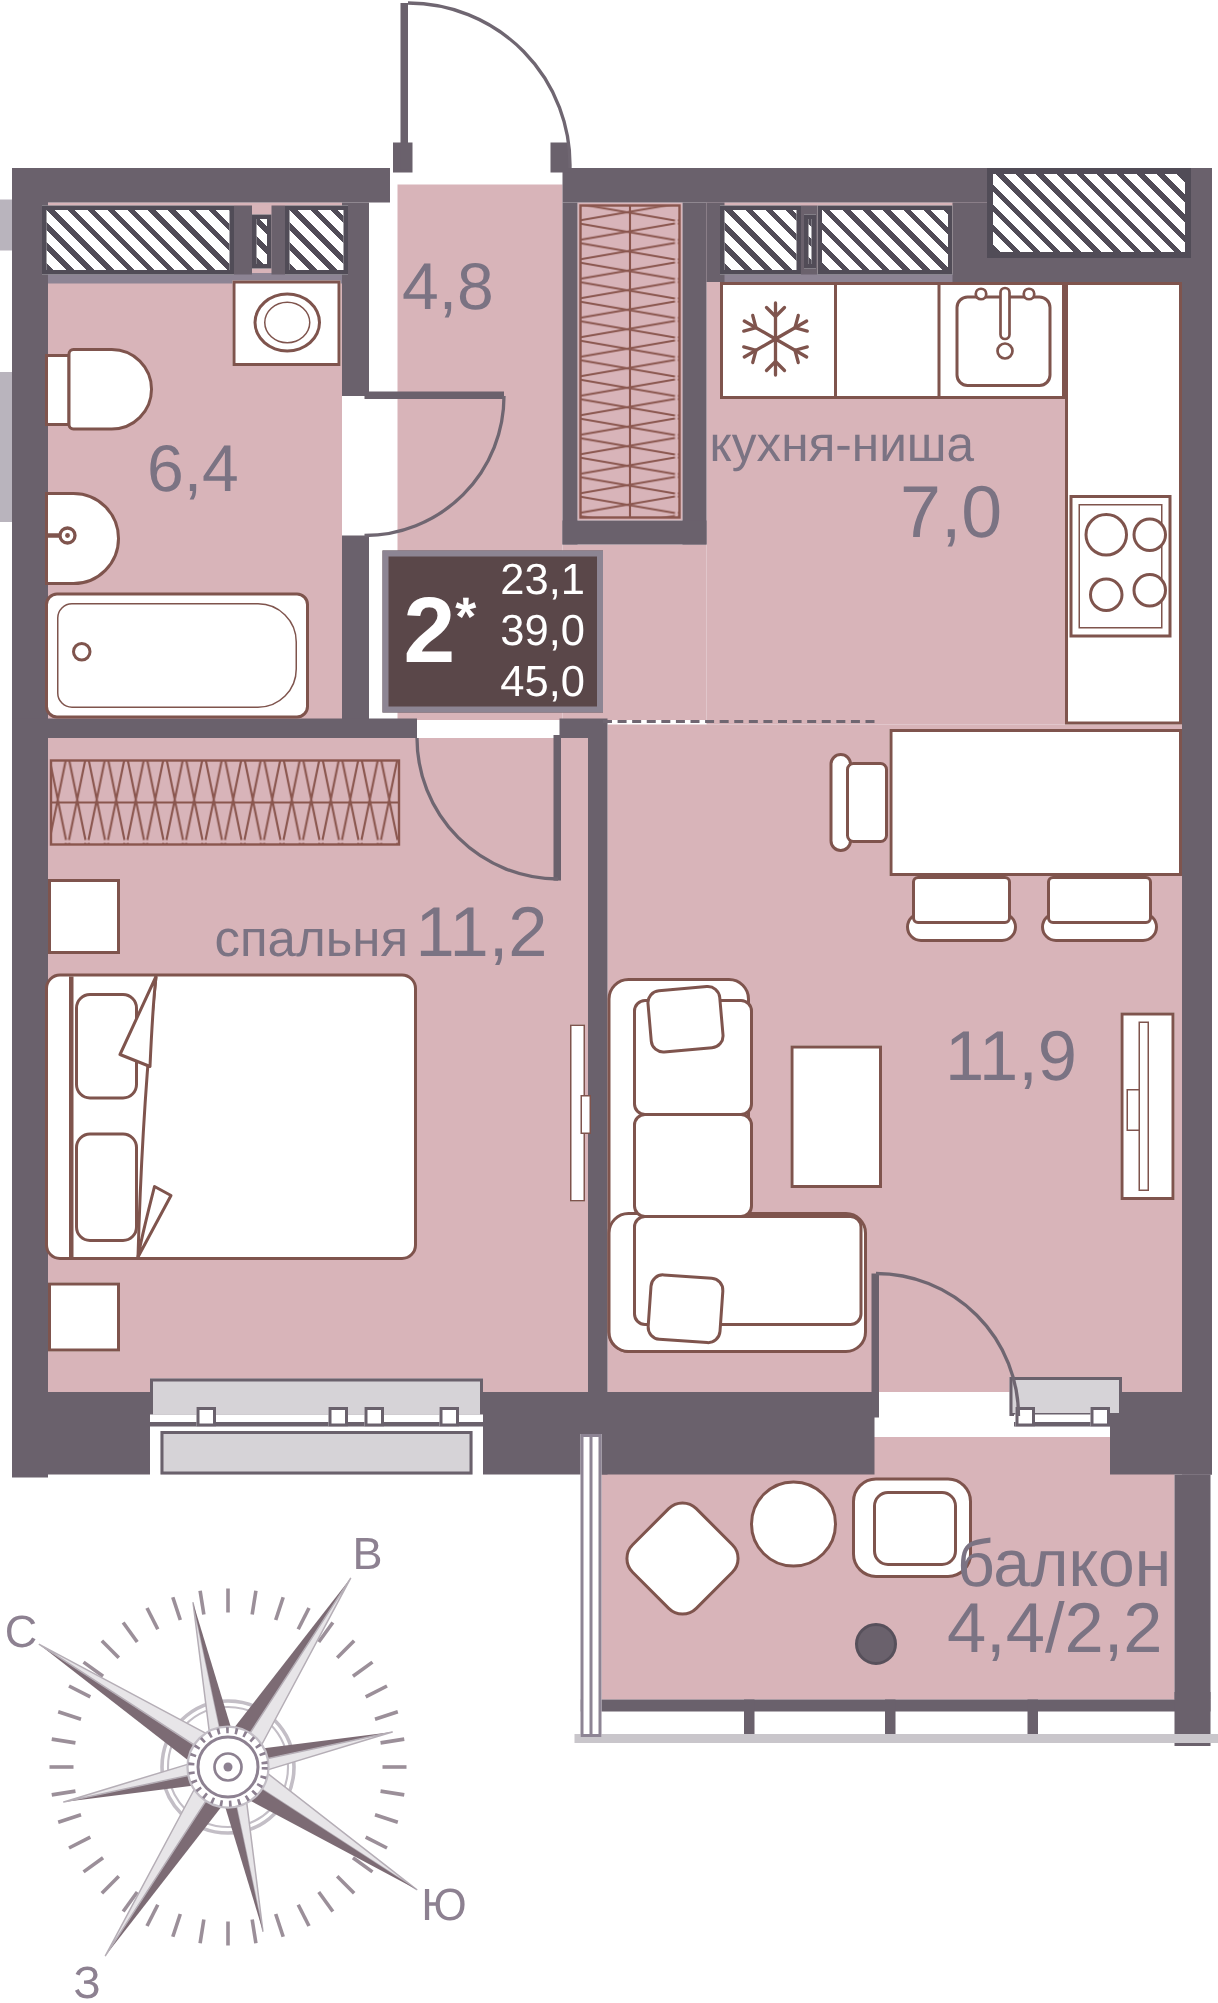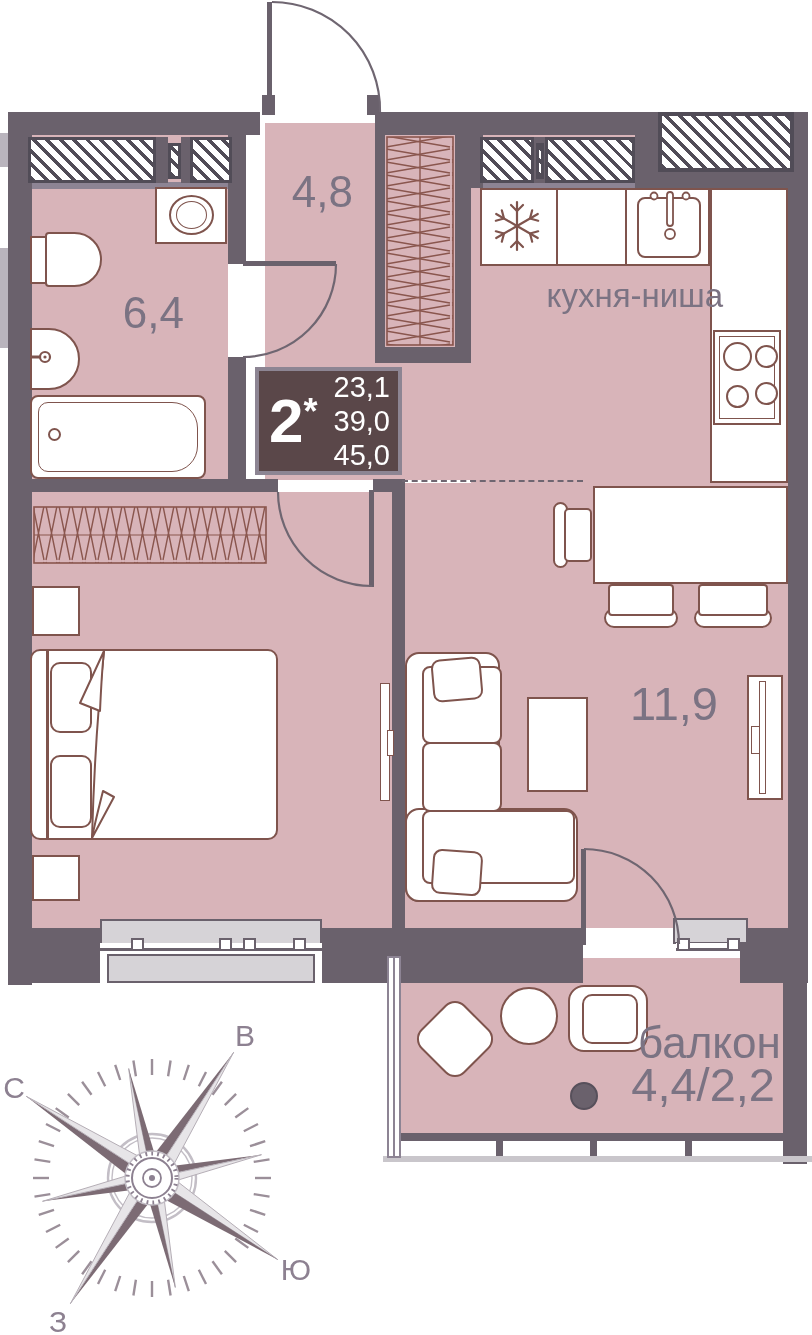--- a/index.html
+++ b/index.html
@@ -17,21 +17,21 @@
   .tab{position:absolute;background:#b9b4bd;}
   .sill{position:absolute;background:var(--sill);border:2px solid var(--wall);box-sizing:border-box;}
   .hatch{position:absolute;background-color:#fff;
          background-image:repeating-linear-gradient(45deg,var(--hatch) 0 3.5px,transparent 3.5px 9.5px);
          border:3px solid var(--hatch);box-sizing:border-box;}
   .f{position:absolute;background:#fff;border:2.5px solid var(--furn);box-sizing:border-box;}
   .f2{border-width:2px;}
   .f15{border-width:1.5px;}
   .hdl{position:absolute;width:13px;height:13px;background:#fff;border:2.5px solid var(--wall);box-sizing:border-box;}
   .lbl{position:absolute;color:var(--label);white-space:nowrap;line-height:1;}
-  .ctr{text-align:right;} .rgt{text-align:right;}
+  .ctr{text-align:left;} .rgt{text-align:right;}
   .arcsvg{position:absolute;overflow:visible;}
   .arcsvg path{fill:none;stroke:var(--arc);stroke-width:2.2px;}
   .dash{position:absolute;border-top:2.5px dashed var(--arc);}
   #infoBox{position:absolute;left:255px;top:367px;width:147px;height:108px;background:var(--infobg);
            border:4px solid #8d8593;box-sizing:border-box;display:flex;align-items:center;
            padding:0 8px 0 10px;color:#fff;}
   #infoBox .big{font-size:62px;font-weight:bold;line-height:1;}
   #infoBox .star{font-size:36px;font-weight:bold;vertical-align:18px;}
   #infoBox .areas{margin-left:auto;text-align:center;font-size:29px;line-height:34px;}
   .tick{stroke:var(--tick);stroke-width:2.4px;}
@@ -262,20 +262,25 @@
     <div class="areas">
       <div>23,1</div>
       <div>39,0</div>
       <div>45,0</div>
     </div>
   </div>
 
   <div class="lbl ctr" style="left:98px;top:291px;width:86px;font-size:44px;">6,4</div>
   <div class="lbl ctr" style="left:268px;top:170px;width:85px;font-size:44px;">4,8</div>
   <div class="lbl ctr" style="left:473px;top:279px;width:250px;font-size:33px;">кухня-ниша</div>
+  <div class="lbl ctr" style="left:600px;top:318px;width:125px;font-size:49px;">7,0</div>
+  <div class="lbl" style="left:143px;top:597px;display:flex;align-items:baseline;">
+    <span style="font-size:34px;">спальня</span>
+    <span style="font-size:47px;margin-left:5px;">11,2</span>
+  </div>
   <div class="lbl rgt" style="left:600px;top:680px;width:118px;font-size:47px;">11,9</div>
   <div class="lbl rgt" style="left:638px;top:1021px;width:132px;font-size:44px;">балкон</div>
   <div class="lbl rgt" style="left:608px;top:1061px;width:167px;font-size:47px;">4,4/2,2</div>
 
   <svg id="compass" style="position:absolute;left:0;top:1000px;" width="320" height="335" viewBox="0 0 320 335">
     <g id="ticks">
         <line x1="152.0" y1="75.0" x2="152.0" y2="59.0" class="tick"></line>
         <line x1="168.1" y1="76.3" x2="170.6" y2="60.5" class="tick"></line>
         <line x1="183.8" y1="80.0" x2="188.8" y2="64.8" class="tick"></line>
         <line x1="198.8" y1="86.2" x2="206.0" y2="72.0" class="tick"></line>

